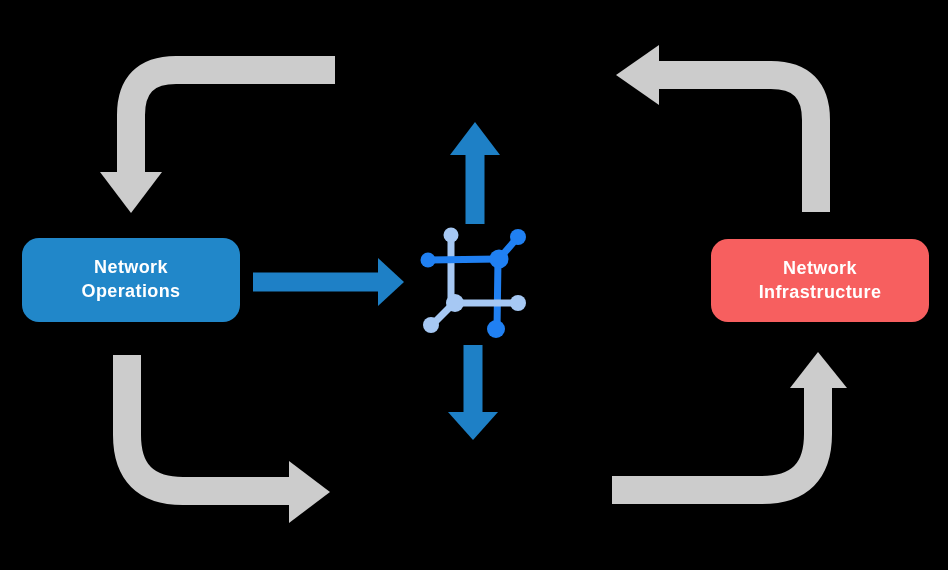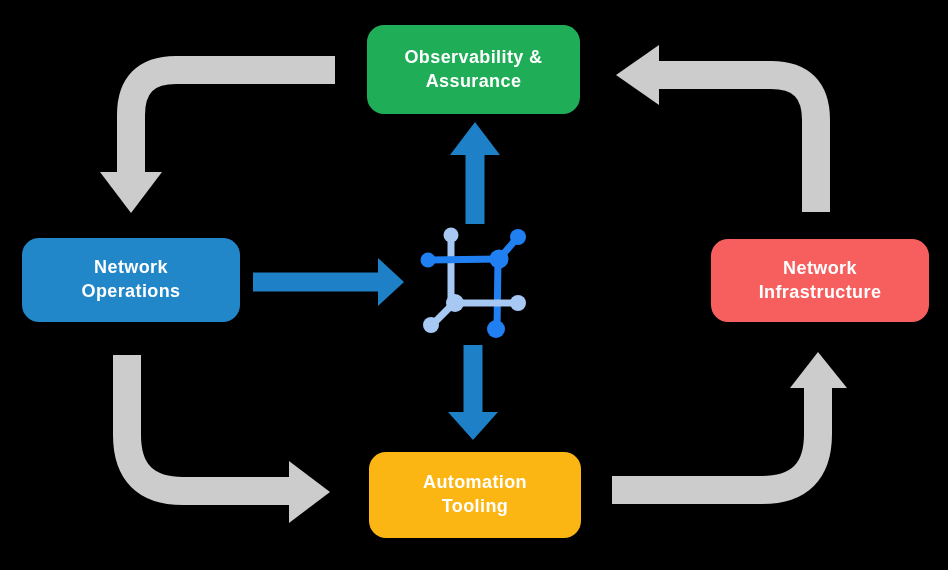--- a/index.html
+++ b/index.html
@@ -96,24 +96,20 @@
       <circle class="c-light" cx="518" cy="303" r="8"></circle>
       <circle class="c-light" cx="431" cy="325" r="8"></circle>
       <circle class="c-light" cx="455" cy="303" r="9"></circle>
       <circle class="c-dark" cx="428" cy="260" r="7.5"></circle>
       <circle class="c-dark" cx="518" cy="237" r="8"></circle>
       <circle class="c-dark" cx="499" cy="259" r="9.5"></circle>
       <circle class="c-dark" cx="496" cy="329" r="9"></circle>
     </g>
   </svg>
 
-  <div class="node node-observability">Observability &amp;
-Assurance</div>
 
   <div class="node node-operations">Network
 Operations</div>
 
   <div class="node node-infrastructure">Network
 Infrastructure</div>
 
-  <div class="node node-automation">Automation
-Tooling</div>
 </div>
 
 </body></html>

